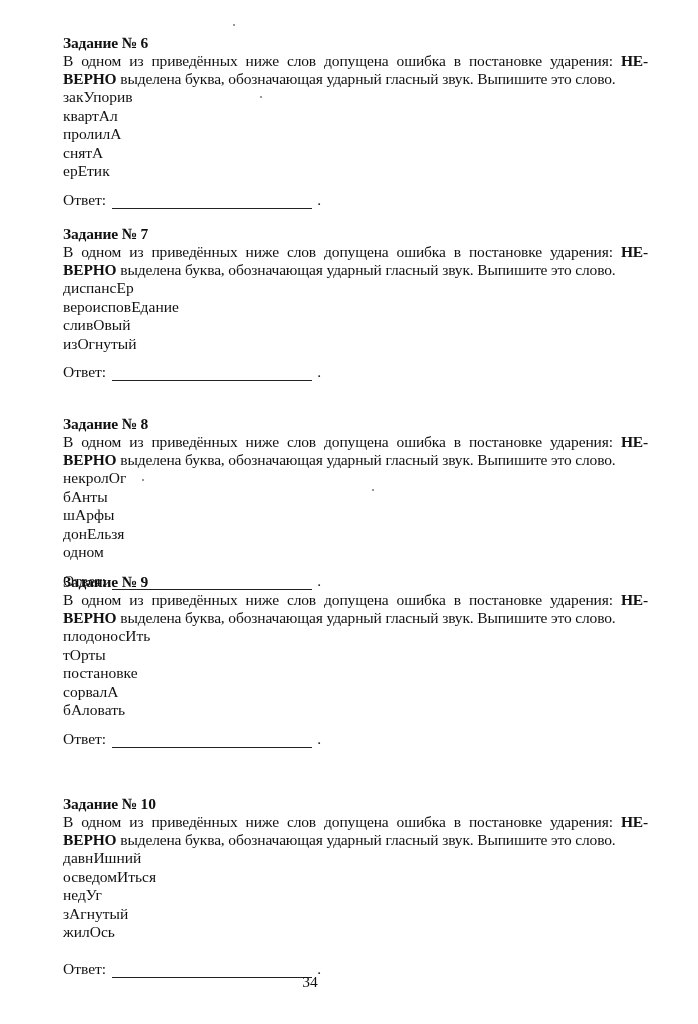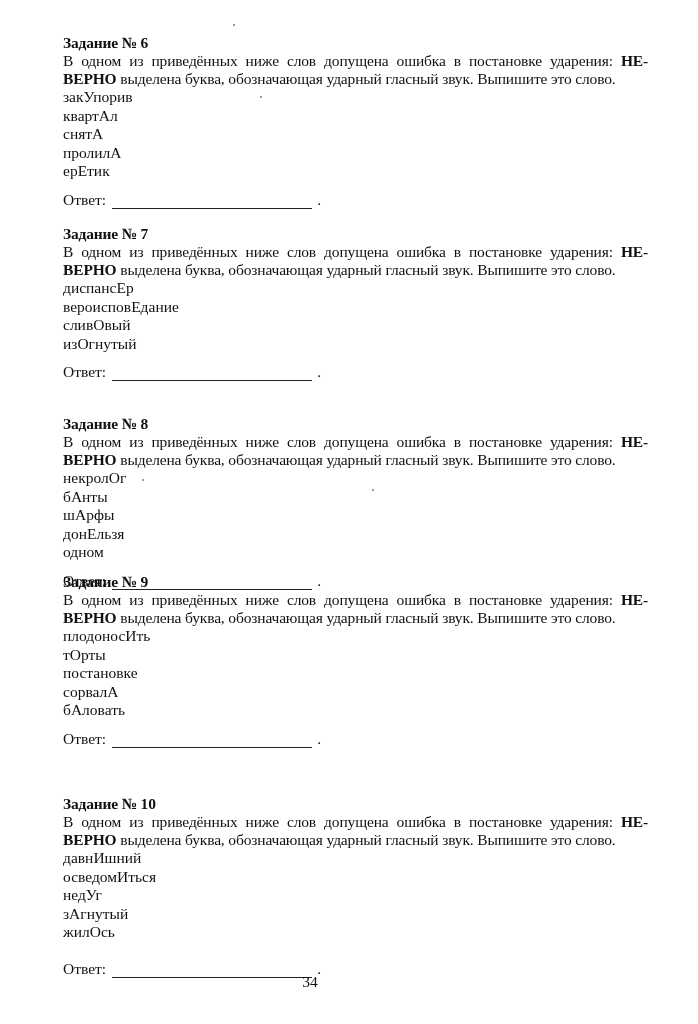--- a/index.html
+++ b/index.html
@@ -40,22 +40,22 @@
 <body>
 
 <div class="page">
 
   <section class="task" style="top:34px;">
     <p class="task-title">Задание № 6</p>
     <p class="task-text"><span>В одном из приведённых ниже слов допущена ошибка в постановке ударения: </span><b>НЕ-ВЕРНО</b><span> выделена буква, обозначающая ударный гласный звук. Выпишите это слово.</span></p>
     <ul class="options">
       <li>закУпорив</li>
       <li>квартАл</li>
+      <li>пролилА</li>
       <li>снятА</li>
-      <li>пролилА</li>
       <li>ерЕтик</li>
     </ul>
     <div class="answer">
       <span class="answer-label">Ответ:</span>
       <span class="answer-line"></span>
       <span>.</span>
     </div>
   </section>
 
   <section class="task" style="top:225px;">

